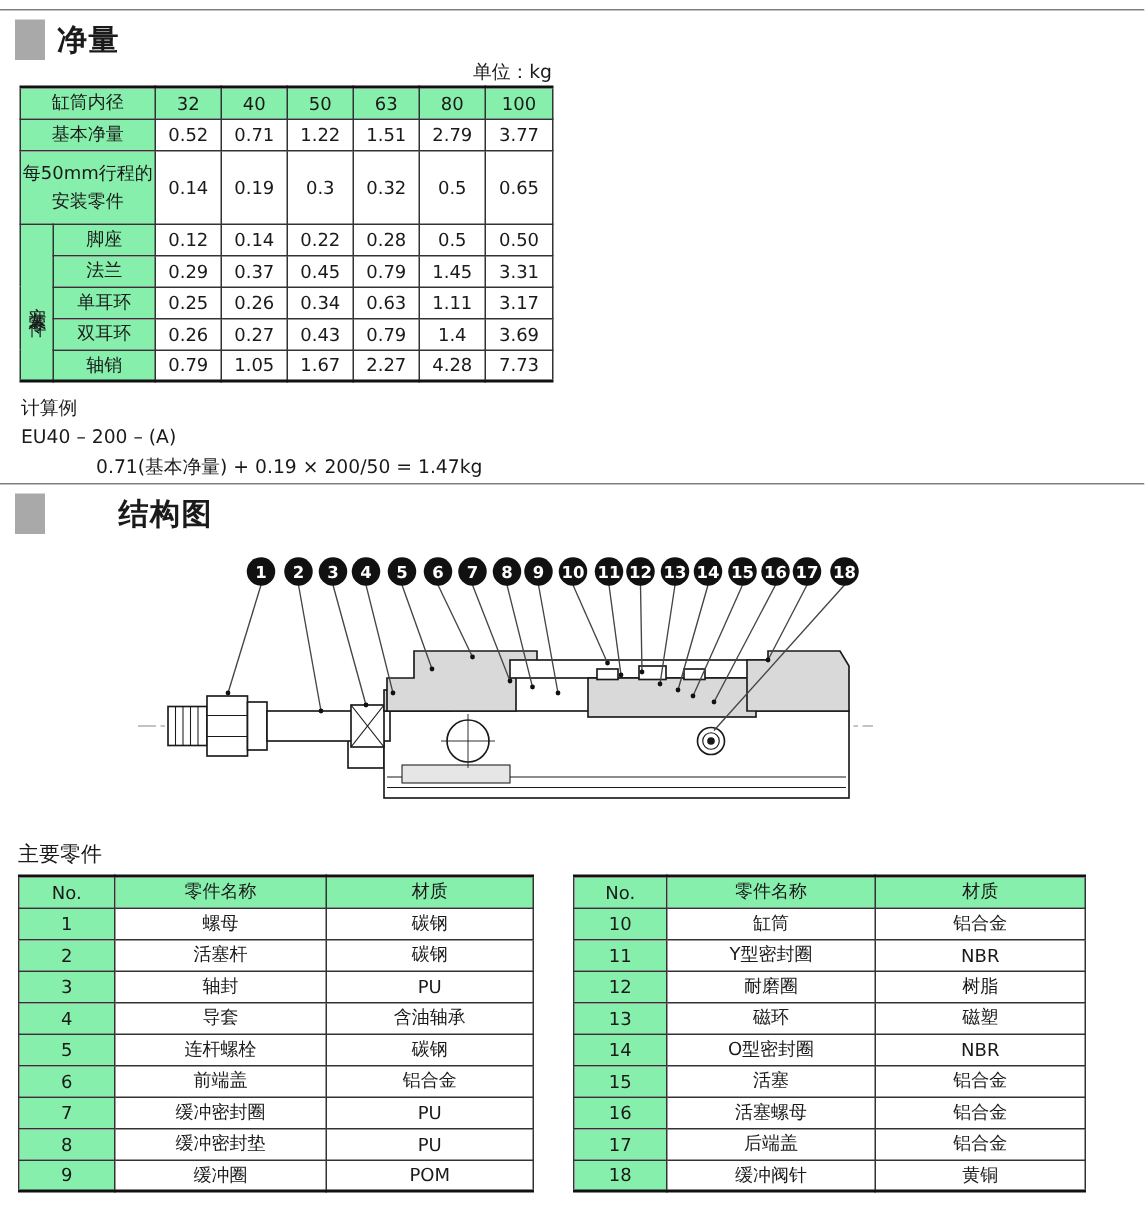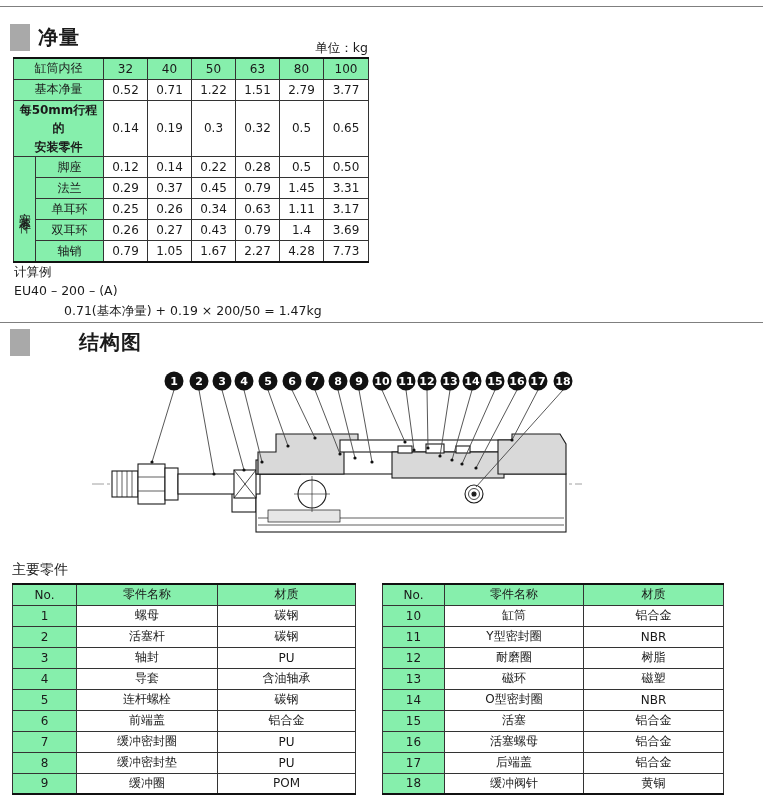--- a/index.html
+++ b/index.html
@@ -3,33 +3,33 @@
 <meta charset="utf-8">
 <style>
   * { margin:0; padding:0; box-sizing:border-box; }
   body { background:#fff; font-family:"DejaVu Sans","Liberation Sans",sans-serif; color:#1a1a1a; }
   .page { position:relative; width:763px; height:811px; background:#fff; overflow:hidden; }
 
   .rule { position:absolute; left:0; width:763px; height:1px; background:#7f7f7f; }
   .rule1 { top:6px; } .rule2 { top:322px; }
 
   .sec-hdr { position:absolute; left:10px; display:flex; align-items:center; }
-  .hdr1 { top:24px;align-items:flex-end; } .hdr2 { top:329px;gap:41px; }
+  .hdr1 { top:13px;align-items:flex-end; } .hdr2 { top:329px;gap:41px; }
   .marker { width:20px; height:27px; background:#a9a9a9; margin-right:8px; }
   .sec-title { font-size:20px; font-weight:bold; letter-spacing:1px; }
 
   .unit { position:absolute; left:168px; top:40px; width:200px; text-align:right; font-size:12.5px; }
 
   table { border-collapse:collapse; table-layout:fixed; position:absolute; border-top:2px solid #111; border-bottom:2px solid #111; }
   td { border:1px solid #333; text-align:center; vertical-align:middle; font-size:12px; padding:0; overflow:hidden; }
   td.g { background:#86efac; }
   .h21 { height:21px; } .h49 { height:49px; }
   .wt { left:13px; top:57px; width:355px; }
   .vlab { writing-mode:vertical-rl; text-orientation:upright; letter-spacing:3px; }
-  .two-line span { display:block; line-height:1.55;font-weight:bold; }
+  .two-line span { display:block; line-height:1.55; }
 
   .example { position:absolute; left:14px; top:262px; font-size:12.5px; line-height:1.55; }
   .example .row { display:flex;flex-direction:column; }
   .example .lab { margin-right:14px; }
   .example .indent { margin-left:50px; }
 
   .pt { }
   .pt-l { left:12px; top:583px; width:343px; }
   .pt-r { left:382px; top:583px; width:341px; }
 

